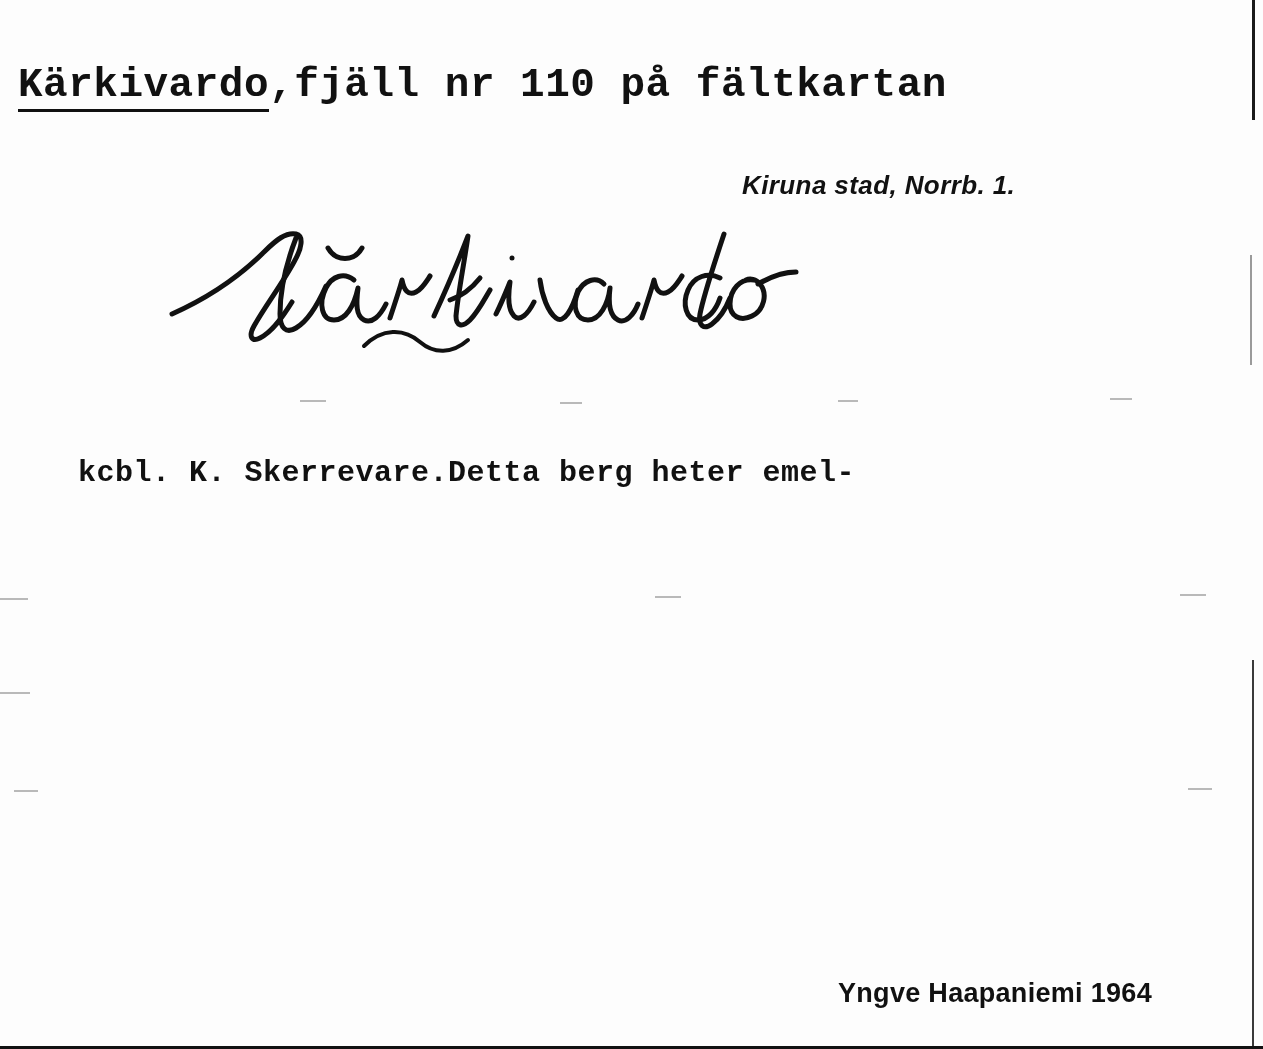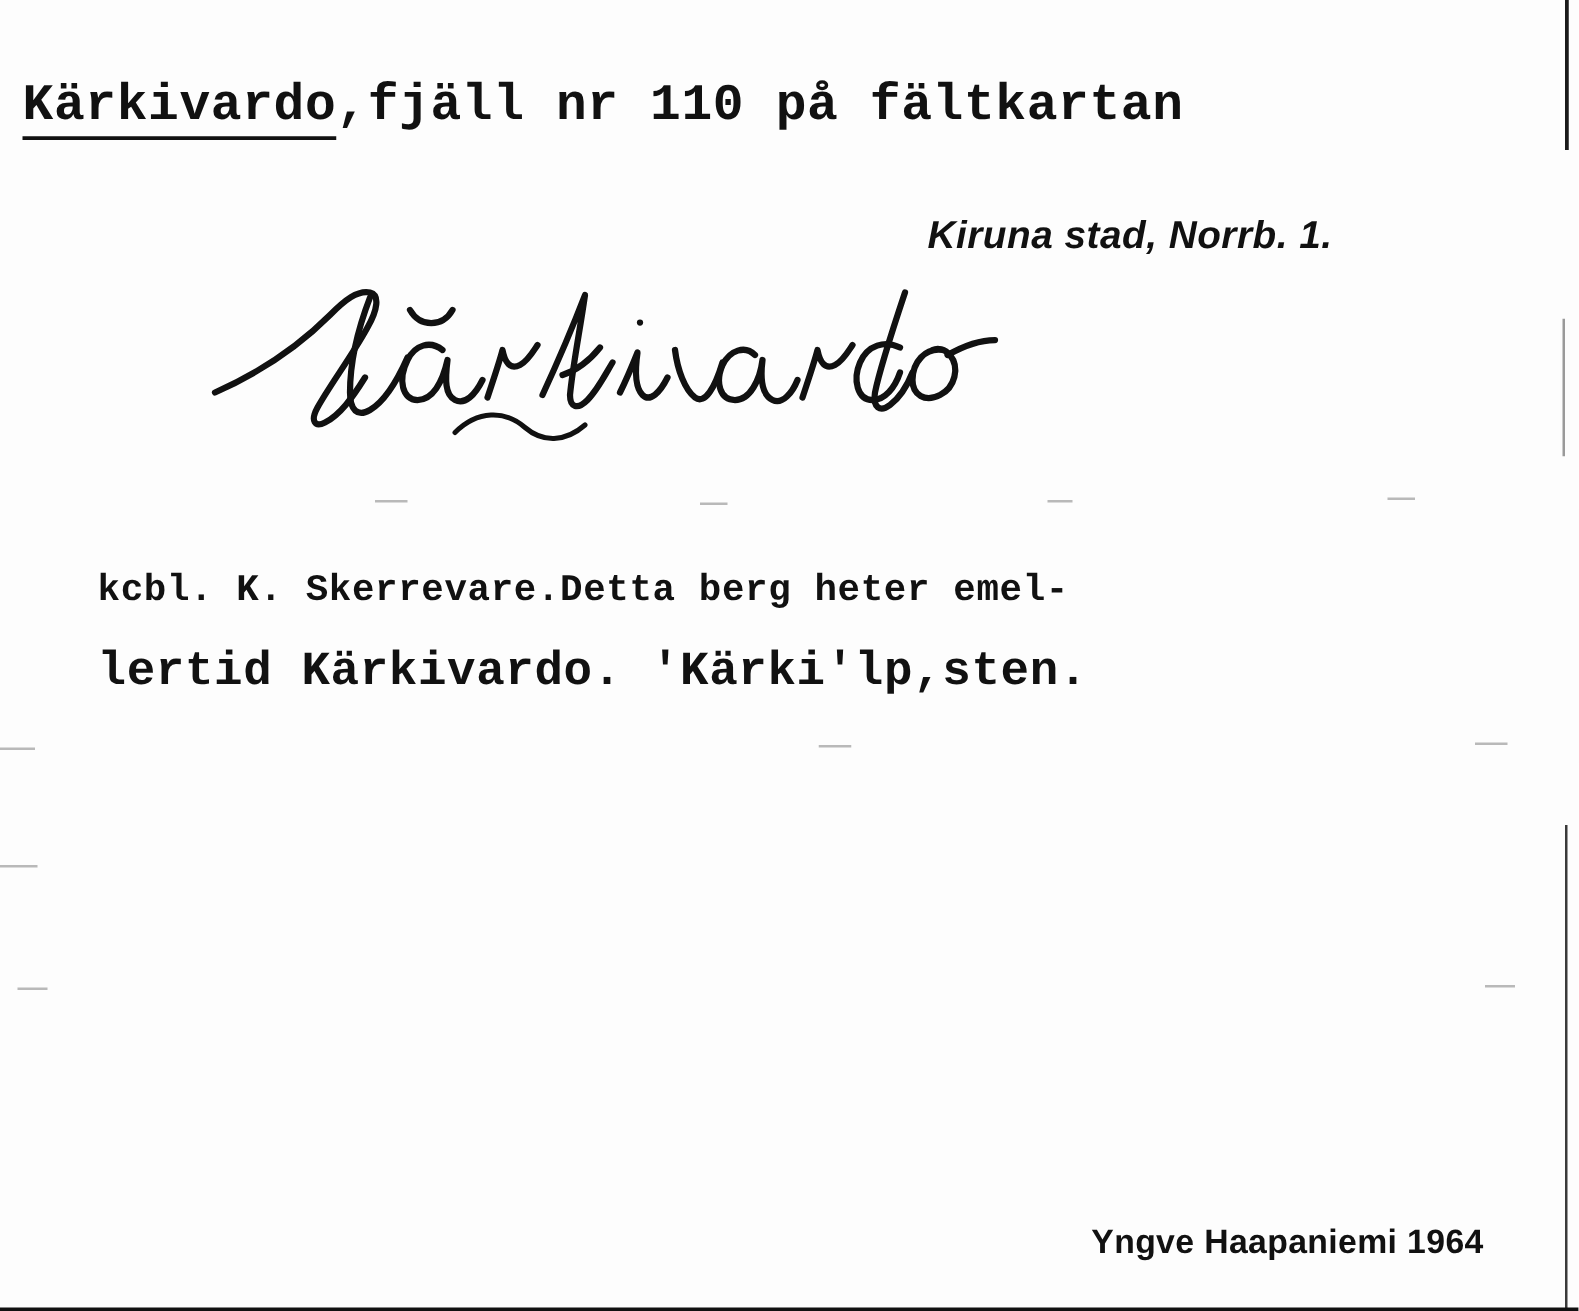--- a/index.html
+++ b/index.html
@@ -74,21 +74,21 @@
     padding-bottom: 1px;
   }
 
   #parish {
     position: absolute;
     left: 742px;
     top: 170px;
     font-family: "Liberation Sans", sans-serif;
     font-style: italic;
     font-weight: 700;
-    font-size: 31px;
+    font-size: 26px;
     letter-spacing: 0.4px;
     color: #111111;
     white-space: pre;
   }
 
   
   #handwriting {
     position: absolute;
     left: 168px;
     top: 218px;
@@ -122,21 +122,20 @@
   #signature {
     position: absolute;
     left: 838px;
     top: 978px;
     font-family: "Liberation Sans", sans-serif;
     font-weight: 700;
     font-size: 27px;
     letter-spacing: 0.3px;
     color: #111111;
     white-space: pre;
-    margin-left: 35px;
   }
 </style>
 </head>
 <body>
 
 <div id="card">
 
   <div class="edge-right-top"></div>
   <div class="edge-right-mid"></div>
   <div class="edge-right-low"></div>
@@ -188,17 +187,16 @@
 
         <path d="M586 62 C 572 60, 562 72, 562 86 C 562 98, 572 104, 584 98 C 596 92, 600 76, 592 66 C 588 61, 582 60, 578 62"></path>
         <path d="M590 66 C 604 58, 616 54, 628 54"></path>
 
         <path d="M196 128 C 214 110, 236 110, 252 124 C 266 136, 284 136, 300 122" stroke-width="4"></path>
       </g>
     </svg>
   </div>
 
   <div class="typed" id="body-line-1">kcbl. K. Skerrevare.Detta berg heter emel-</div>
-  <div class="typed" id="body-line-2">lertid Kärkivardo. ′Kärki′lp,sten.</div>
 
   <div id="signature">Yngve Haapaniemi 1964</div>
 
 </div>
 
 </body></html>

